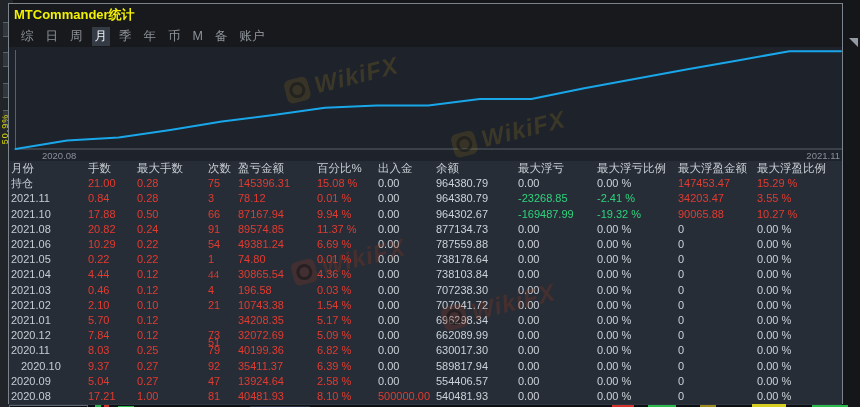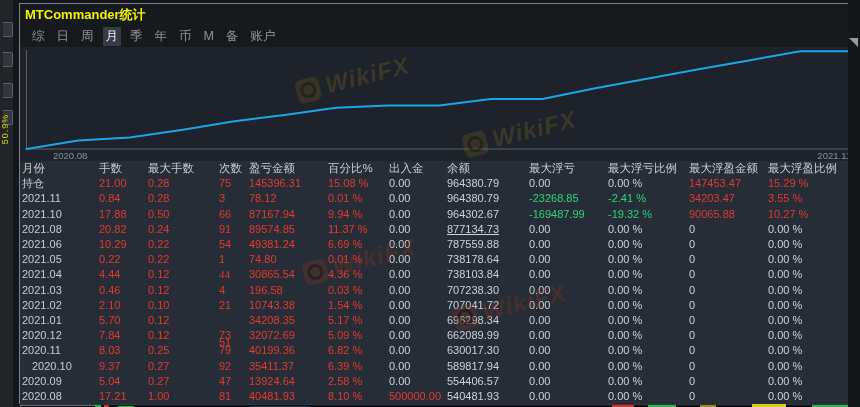--- a/index.html
+++ b/index.html
@@ -7,21 +7,21 @@
          font-family:"Liberation Sans","DejaVu Sans",sans-serif;-webkit-font-smoothing:none;}
 
   
   .left-strip{position:absolute;left:0;top:0;width:13px;height:407px;background:#212429;}
   .mini-btn{position:absolute;left:3px;width:9px;height:13px;background:#33373d;
             border:1px solid #5a6169;border-left:none;border-radius:0 2px 2px 0;}
   .v-label{position:absolute;top:124px;left:-10px;transform:rotate(-90deg);
            font-size:9px;color:#dcdc00;letter-spacing:1px;white-space:nowrap;}
 
   
-  .window{position:absolute;left:19px;top:3px;width:835px;height:401px;background:#17191d;
+  .window{position:absolute;left:8px;top:3px;width:835px;height:401px;background:#17191d;
           border:1px solid #7b838d;box-sizing:border-box;}
   .titlebar{height:20px;display:flex;justify-content:space-between;align-items:center;padding:1px 7px 0 5px;}
   .title{color:#f2f200;font-weight:bold;font-size:13px;}
   .brand{color:#9cbcd8;font-size:11.5px;}
   .menubar{height:22px;display:flex;align-items:center;padding-left:9px;color:#8f949b;font-size:12.5px;}
   .menu-item{padding:1px 3px;margin-right:6px;cursor:default;}
   .menu-item.active{background:#343b44;color:#eef1f4;}
 
   
   .chart{position:absolute;left:0;top:43px;width:833px;height:114px;background:#1d222b;}
@@ -154,21 +154,21 @@
           <div class="cell c-r" style="width: 85px;">10.27 %</div>
         </div>
         <div class="t-row">
           <div class="cell c-m" style="width: 79px;">2021.08</div>
           <div class="cell c-r" style="width: 49px;">20.82</div>
           <div class="cell c-r" style="width: 71px;">0.24</div>
           <div class="cell c-r" style="width: 30px;">91</div>
           <div class="cell c-r" style="width: 79px;">89574.85</div>
           <div class="cell c-r" style="width: 61px;">11.37 %</div>
           <div class="cell c-w" style="width: 58px;">0.00</div>
-          <div class="cell c-w" style="width: 82px; text-decoration: underline;">877134.73</div>
+          <div class="cell c-w" style="width: 82px;">877134.73</div>
           <div class="cell c-w" style="width: 79px;">0.00</div>
           <div class="cell c-w" style="width: 81px;">0.00 %</div>
           <div class="cell c-w" style="width: 79px;">0</div>
           <div class="cell c-w" style="width: 85px;">0.00 %</div>
         </div>
         <div class="t-row">
           <div class="cell c-m" style="width: 79px;">2021.06</div>
           <div class="cell c-r" style="width: 49px;">10.29</div>
           <div class="cell c-r" style="width: 71px;">0.22</div>
           <div class="cell c-r" style="width: 30px;">54</div>

